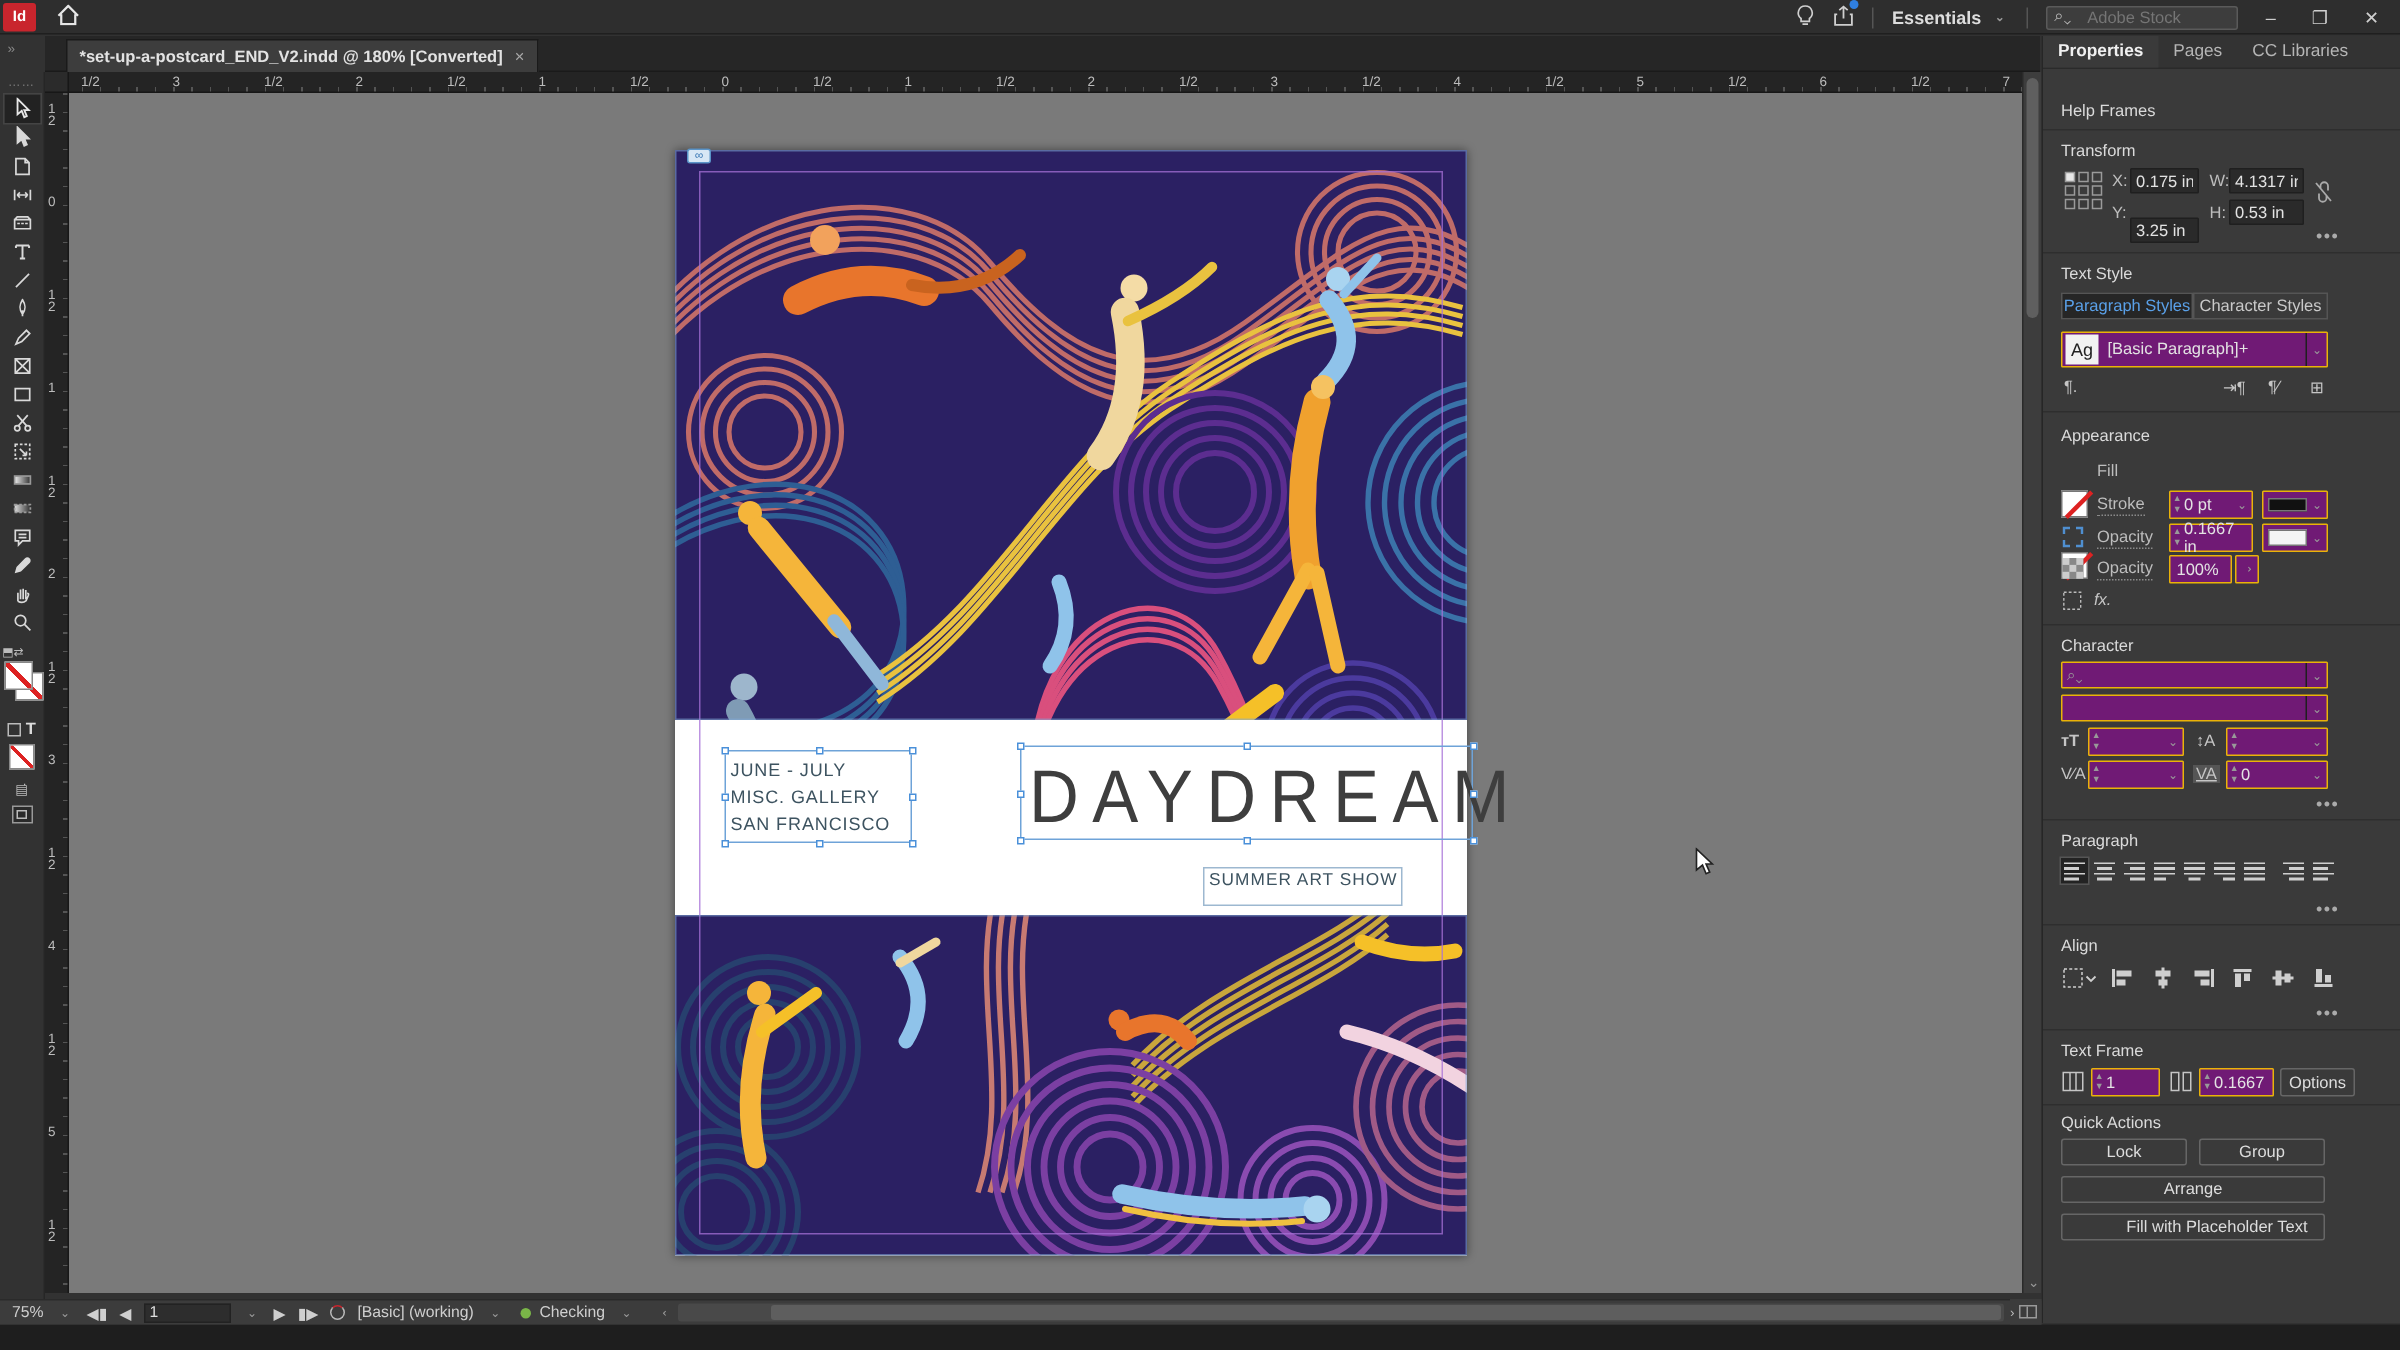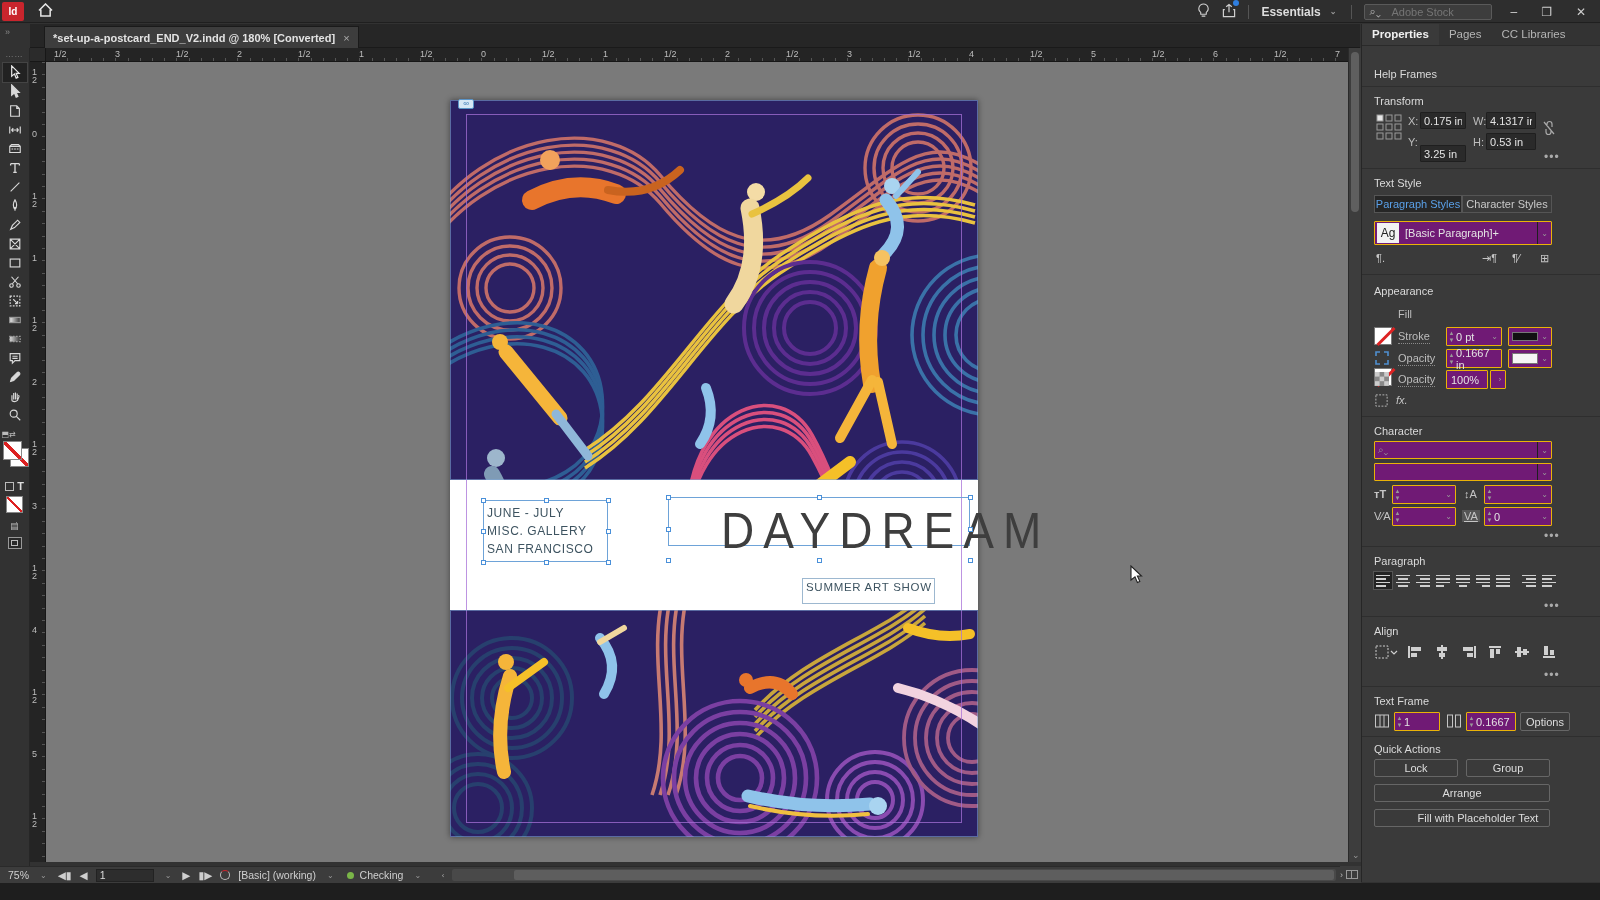--- a/index.html
+++ b/index.html
@@ -50,21 +50,21 @@
   #art-top,#art-bottom{position:absolute;left:0;width:528px;overflow:hidden;}
   #art-top{top:0;height:380px;}
   #art-bottom{top:510px;height:227px;}
   #band{position:absolute;left:0;top:380px;width:528px;height:130px;background:#fff;}
   #margin-guide{position:absolute;left:16px;top:14px;width:496px;height:709px;border:1px solid rgba(167,112,215,.75);pointer-events:none;}
   .frame-edge{position:absolute;border:1px solid rgba(130,170,215,.55);pointer-events:none;}
   .sel-frame{position:absolute;border:1px solid #6ea3d8;}
   .handle{position:absolute;width:5px;height:5px;background:#fff;border:1px solid #4a90d9;}
   #addr{left:33px;top:400px;width:125px;height:62px;}
   #addr .txt{padding:3px 0 0 3px;font-size:12px;line-height:18px;letter-spacing:.6px;color:#3d5360;}
-  #title-frame{left:218px;top:397px;width:302px;height:49px;padding-left:47px;}
+  #title-frame{left:230px;top:397px;width:302px;height:63px;}
   #title-frame .txt{font-size:46px;font-weight:100;letter-spacing:9px;color:#3e3e3e;line-height:60px;padding-left:5px;transform:scaleY(1.08);transform-origin:top;white-space:nowrap;}
   #sub-frame{position:absolute;left:352px;top:478px;width:133px;height:26px;border:1px solid #9db8d0;}
   #sub-frame .txt{font-size:11.5px;letter-spacing:.7px;color:#3d5360;padding:2px 0 0 3px;white-space:nowrap;}
   #link-badge{position:absolute;left:8px;top:-1px;width:16px;height:10px;background:#d7e7f5;border:1px solid #5a94c8;border-radius:2px;color:#3b79b5;font-size:8px;line-height:8px;text-align:center;}
   
   #v-scroll{position:absolute;left:1348px;top:48px;width:13px;height:814px;background:#3d3d3d;border-left:1px solid #2a2a2a;}
   #v-thumb{position:absolute;left:2px;top:4px;width:8px;height:160px;background:#5f5f5f;border-radius:4px;}
   #v-scroll .arr{position:absolute;left:3px;bottom:2px;color:#999;font-size:9px;}
   
   #panel{position:absolute;left:1361px;top:24px;width:239px;height:858px;background:#3a3a3a;border-left:1px solid #262626;font-size:11px;color:#c9c9c9;}

